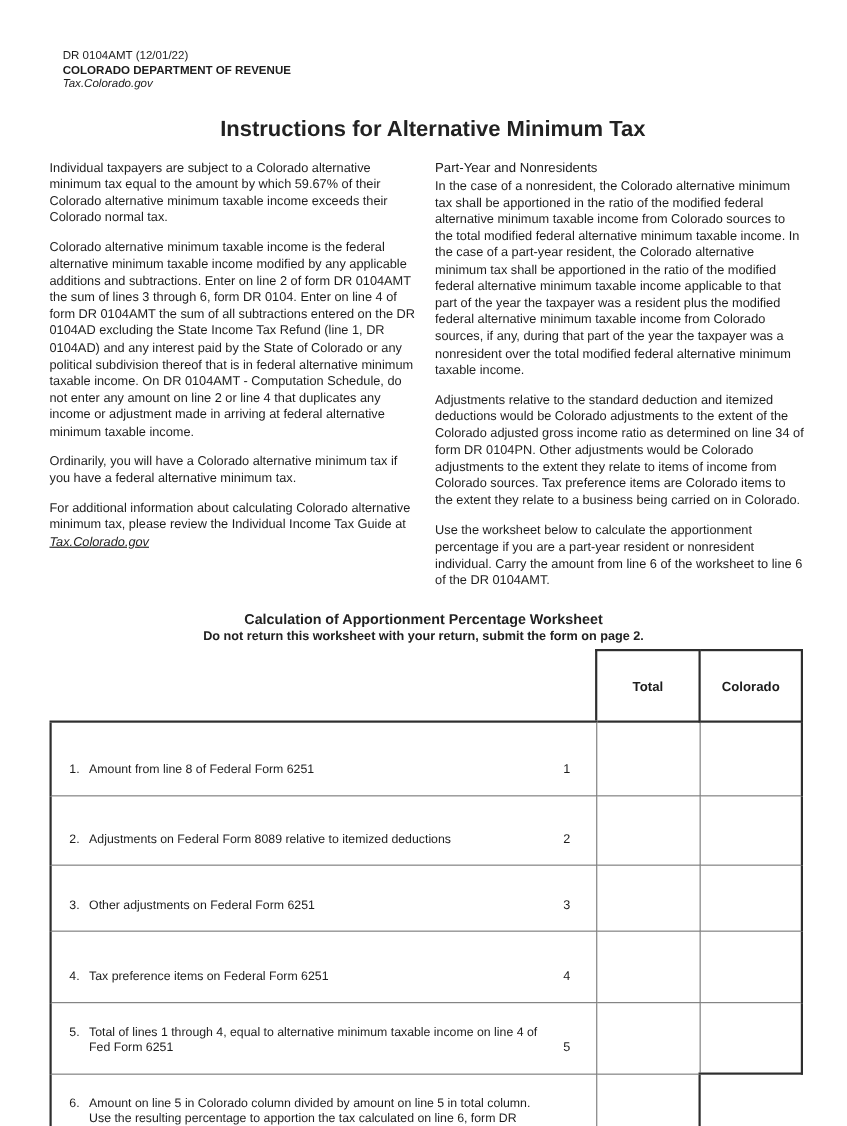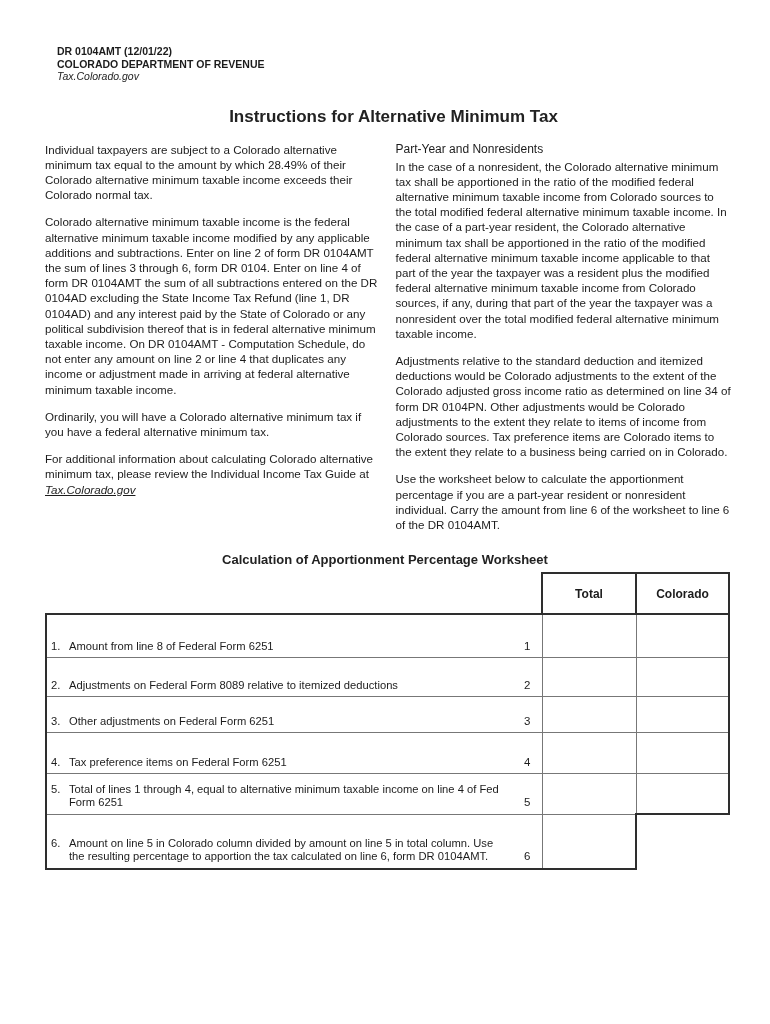--- a/index.html
+++ b/index.html
@@ -20,43 +20,43 @@
       #111 7px,#111 10px,#fff 10px,#fff 11px,#111 11px,#111 12px,#fff 12px,#fff 15px,
       #111 15px,#111 17px,#fff 17px,#fff 18px,#111 18px,#111 19px,#fff 19px,#fff 21px,
       #111 21px,#111 22px,#fff 22px,#fff 24px);
   }
   .do-not-send {
     font-family:"DejaVu Sans Mono", monospace; font-weight:bold;
     font-size:16px; letter-spacing:9px; line-height:1; margin-top:2px; padding-left:48px;
     color:#111;
   }
   .agency-block { padding-left:12px; padding-top:1px; font-size:10.5px; line-height:12.5px; }
-  .agency-block .form-number { font-weight:bold; }
+  .agency-block .form-number { font-weight:normal; }
   .agency-block .agency { font-weight:bold;text-align:right; }
   .agency-block .website { font-style:italic; }
   
-  .doc-title { text-align:center; font-size:17px; font-weight:bold; margin:24px 0 0; color:#222;padding-left:17px; }
+  .doc-title { text-align:center; font-size:20px; font-weight:bold; margin:24px 0 0; color:#222;padding-left:17px; }
   
   .columns { display:flex; margin:15px 38px 0 45px; gap:14px; font-size:11.6px; line-height:15.2px; }
   .col { flex:1; }
   .col p { margin:0 0 12px; }
   .col p:last-child { margin-bottom:0; }
   .section-heading { font-size:12px; font-weight:normal; margin:0 0 2px; line-height:15px; }
   a.doc-link { color:#1c1c1c; font-style:italic; text-decoration:underline; }
   
   .wk-title { text-align:center; font-size:13px; font-weight:bold; margin-top:20px; color:#222; }
   .wk-subtitle { text-align:center; font-size:11.5px; font-weight:bold; margin-top:3px; color:#222; }
   table.wk {
     border-collapse:collapse; table-layout:fixed; margin:5px 0 0 45px;
     width:683px; font-size:11.2px; color:#1c1c1c;
   }
   table.wk col.c-desc { width:496px; }
   table.wk col.c-total { width:94px; }
   table.wk col.c-colo { width:93px; }
-  table.wk td { padding:4px; }
+  table.wk td { padding:16px; }
   
   tr.hdr td { height:31px; }
   td.h-desc { border:none; border-bottom:2px solid #2e2e2e; }
   td.h-val {
     border:2px solid #2e2e2e; text-align:center; vertical-align:middle;
     font-weight:bold; font-size:12px;
   }
   
   td.desc, td.val { border:1px solid #777; }
   td.desc { border-left:2px solid #2e2e2e; vertical-align:bottom; padding:2px 0 3px 4px; }
@@ -87,34 +87,35 @@
       <div class="form-number">DR 0104AMT (12/01/22)</div>
       <div class="agency">COLORADO DEPARTMENT OF REVENUE</div>
       <div class="website">Tax.Colorado.gov</div>
     </div>
   </div>
 
   <div class="doc-title">Instructions for Alternative Minimum Tax</div>
 
   <div class="columns">
     <div class="col">
-      <p>Individual taxpayers are subject to a Colorado alternative minimum tax equal to the amount by which 28.49% of their Colorado alternative minimum taxable income exceeds their Colorado normal tax.</p>
+      <p>Individual taxpayers are subject to a Colorado alternative minimum tax equal to the amount by which 59.67% of their Colorado alternative minimum taxable income exceeds their Colorado normal tax.</p>
       <p>Colorado alternative minimum taxable income is the federal alternative minimum taxable income modified by any applicable additions and subtractions. Enter on line 2 of form DR 0104AMT the sum of lines 3 through 6, form DR 0104. Enter on line 4 of form DR 0104AMT the sum of all subtractions entered on the DR 0104AD excluding the State Income Tax Refund (line 1, DR 0104AD) and any interest paid by the State of Colorado or any political subdivision thereof that is in federal alternative minimum taxable income. On DR 0104AMT - Computation Schedule, do not enter any amount on line 2 or line 4 that duplicates any income or adjustment made in arriving at federal alternative minimum taxable income.</p>
       <p>Ordinarily, you will have a Colorado alternative minimum tax if you have a federal alternative minimum tax.</p>
       <p><span>For additional information about calculating Colorado alternative minimum tax, please review the Individual Income Tax Guide at </span><a href="#" class="doc-link">Tax.Colorado.gov</a></p>
     </div>
     <div class="col">
       <div class="section-heading">Part-Year and Nonresidents</div>
       <p>In the case of a nonresident, the Colorado alternative minimum tax shall be apportioned in the ratio of the modified federal alternative minimum taxable income from Colorado sources to the total modified federal alternative minimum taxable income. In the case of a part-year resident, the Colorado alternative minimum tax shall be apportioned in the ratio of the modified federal alternative minimum taxable income applicable to that part of the year the taxpayer was a resident plus the modified federal alternative minimum taxable income from Colorado sources, if any, during that part of the year the taxpayer was a nonresident over the total modified federal alternative minimum taxable income.</p>
       <p>Adjustments relative to the standard deduction and itemized deductions would be Colorado adjustments to the extent of the Colorado adjusted gross income ratio as determined on line 34 of form DR 0104PN. Other adjustments would be Colorado adjustments to the extent they relate to items of income from Colorado sources. Tax preference items are Colorado items to the extent they relate to a business being carried on in Colorado.</p>
       <p>Use the worksheet below to calculate the apportionment percentage if you are a part-year resident or nonresident individual.  Carry the amount from line 6 of the worksheet to line 6 of the DR 0104AMT.</p>
     </div>
   </div>
 
   <div class="wk-title">Calculation of Apportionment Percentage Worksheet</div>
+  <div class="wk-subtitle">Do not return this worksheet with your return, submit the form on page 2.</div>
 
   <table class="wk">
     <colgroup>
         <col class="c-desc">
         <col class="c-total">
         <col class="c-colo">
       </colgroup>
     <tbody>
         <tr class="hdr">
       <td class="h-desc"></td>

